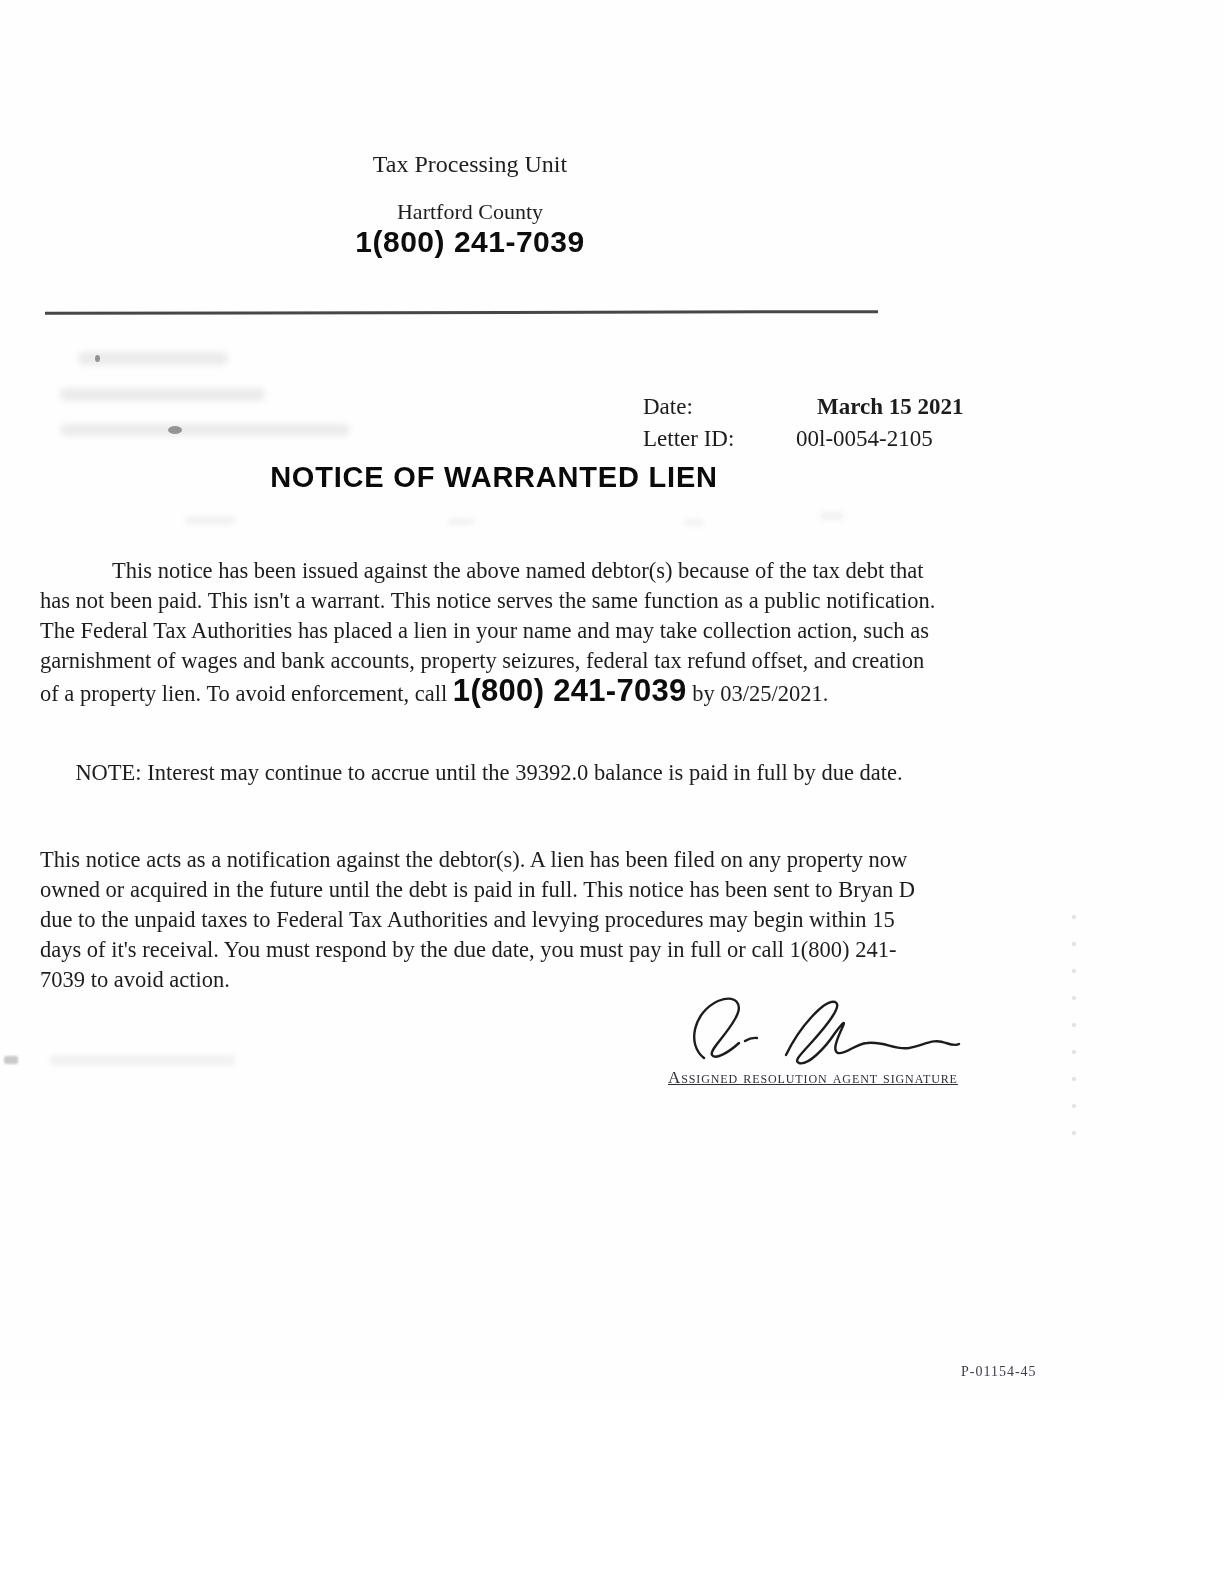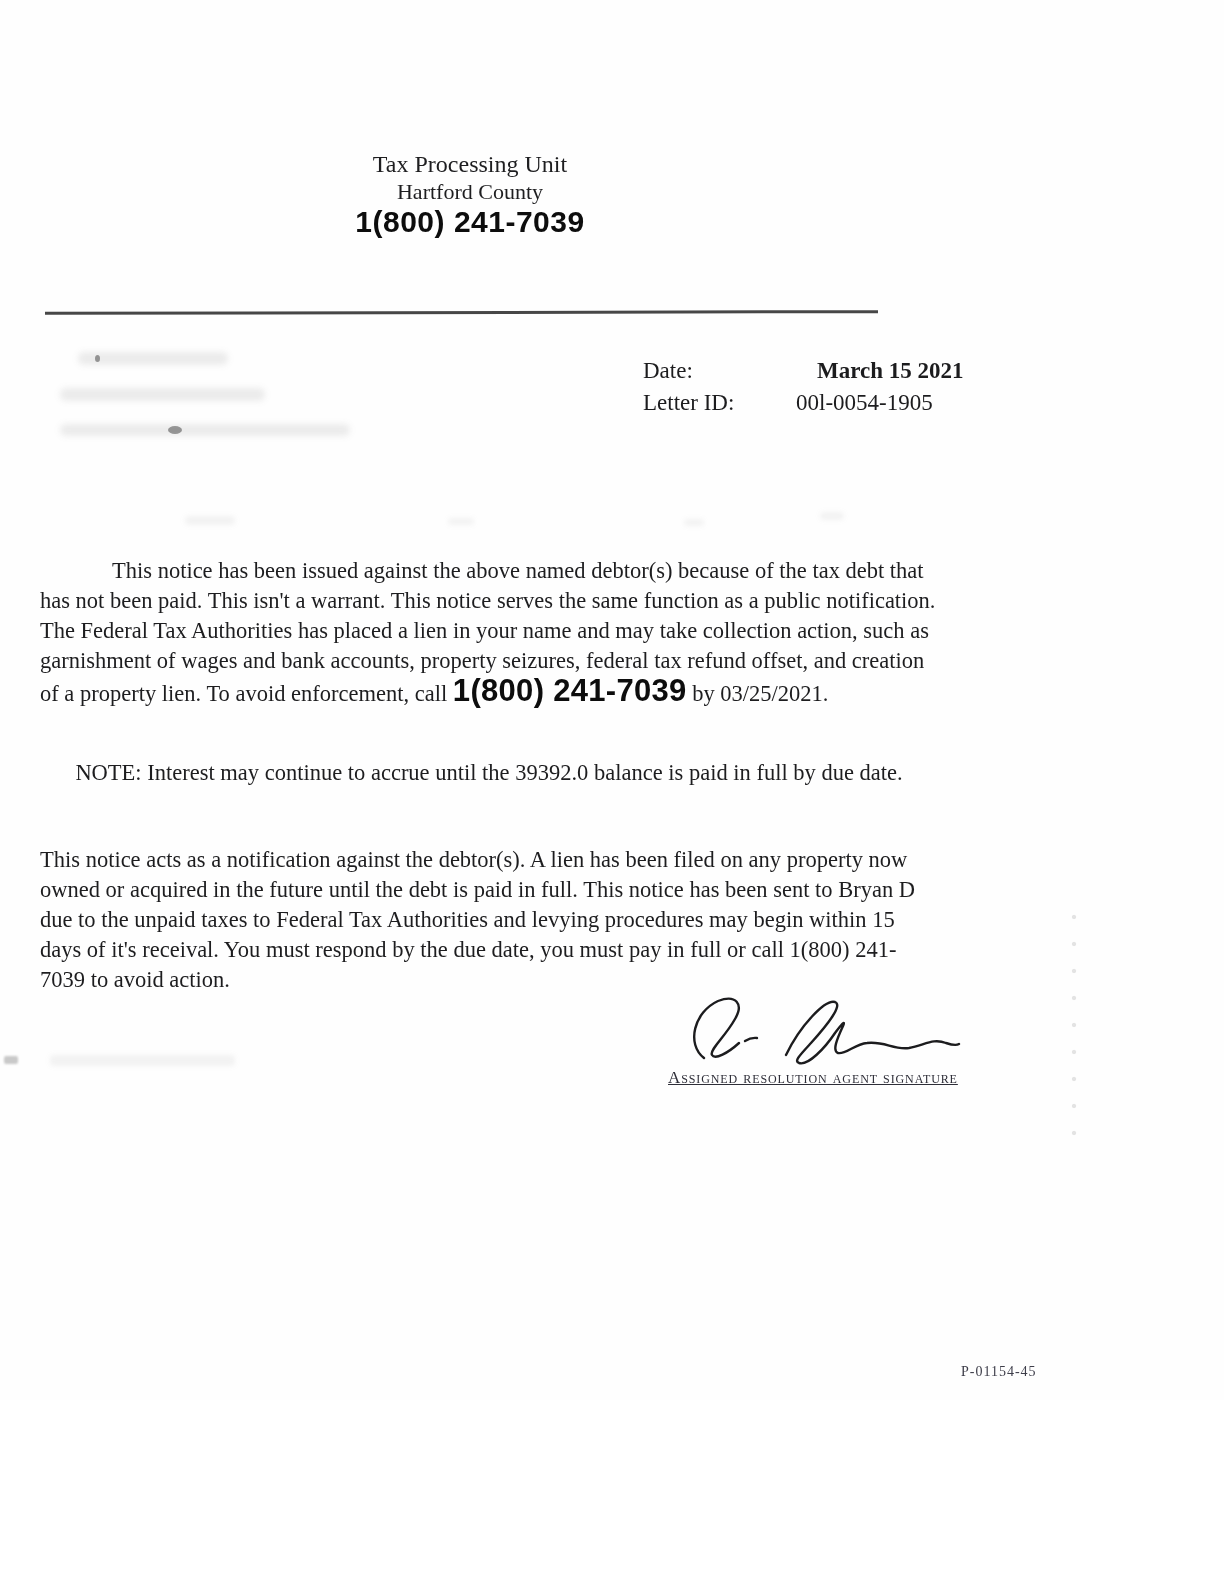--- a/index.html
+++ b/index.html
@@ -10,37 +10,37 @@
     font-family:"Liberation Serif", serif;
     color:#1e1e20;
     overflow:hidden;
   }
   
   .letterhead{
     position:absolute;left:170px;top:150px;width:600px;
     text-align:center;
   }
   .lh-line1{font-size:24px;line-height:28px;}
-  .lh-line2{font-size:22px;line-height:27px;}
+  .lh-line2{font-size:22px;line-height:27px;margin-top:20px;}
   .lh-line3{font-size:24px;line-height:29px;}
   .lh-phone{
     font-family:"Liberation Sans", sans-serif;
     font-weight:bold;font-size:30px;line-height:34px;
     letter-spacing:0.5px;color:#0d0d0d;
   }
   
   .rule{
     position:absolute;left:45px;top:311px;width:833px;height:3px;
     background:#474747;transform:rotate(-0.12deg);
   }
   
   .addr-smudge{position:absolute;border-radius:6px;filter:blur(3px);background:rgba(70,70,70,0.10);}
   .addr-dot{position:absolute;border-radius:50%;background:rgba(40,40,40,0.45);filter:blur(0.5px);}
   
-  .meta-label,.meta-value{position:absolute;font-size:23px;color:#1c1c1e;}
+  .meta-label,.meta-value{position:absolute;font-size:23px;color:#1c1c1e;margin-top:36px;}
   
   .doc-title{
     position:absolute;left:0;top:461px;width:988px;margin:0;
     text-align:center;
     font-family:"Liberation Sans", sans-serif;
     font-weight:bold;font-size:29px;letter-spacing:0.8px;color:#0a0a0a;
   }
   
   .para{position:absolute;left:40px;width:898px;margin:0;font-size:22.5px;line-height:30px;color:#1d1d1f;}
   .p1{top:556px;text-indent:72px;}
@@ -90,23 +90,24 @@
     <div class="addr-dot" style="left:95px;top:355px;width:5px;height:7px;"></div>
     <div class="addr-smudge" style="left:60px;top:388px;width:205px;height:13px;"></div>
     <div class="addr-smudge" style="left:60px;top:424px;width:290px;height:12px;"></div>
     <div class="addr-dot" style="left:168px;top:426px;width:14px;height:8px;"></div>
   </div>
 
   <div>
     <span class="meta-label" style="left:643px;top:358px;">Date:</span>
     <span class="meta-value" style="left:817px;top:358px;font-weight:bold;">March 15 2021</span>
     <span class="meta-label" style="left:643px;top:390px;">Letter ID:</span>
-    <span class="meta-value" style="left:796px;top:390px;">00l-0054-1905</span>
+    <span class="meta-value" style="left:796px;top:390px;">00l-0054-2105</span>
   </div>
 
+  <h1 class="doc-title">NOTICE OF WARRANTED LIEN</h1>
 
   <div class="smudge" style="left:185px;top:516px;width:50px;height:9px;"></div>
   <div class="smudge" style="left:448px;top:518px;width:26px;height:7px;"></div>
   <div class="smudge" style="left:684px;top:519px;width:20px;height:7px;"></div>
   <div class="smudge" style="left:820px;top:512px;width:24px;height:8px;"></div>
 
   <p class="para p1"><span>This notice has been issued against the above named debtor(s) because of the tax debt that has not been paid. This isn't a warrant. This notice serves the same function as a public notification. The Federal Tax Authorities has placed a lien in your name and may take collection action, such as garnishment of wages and bank accounts, property seizures, federal tax refund offset, and creation of a property lien. To avoid enforcement, call </span><span class="phone-inline">1(800) 241-7039</span><span> by 03/25/2021.</span></p>
 
   <p class="para note">NOTE: Interest may continue to accrue until the 39392.0 balance is paid in full by due date.</p>
 

